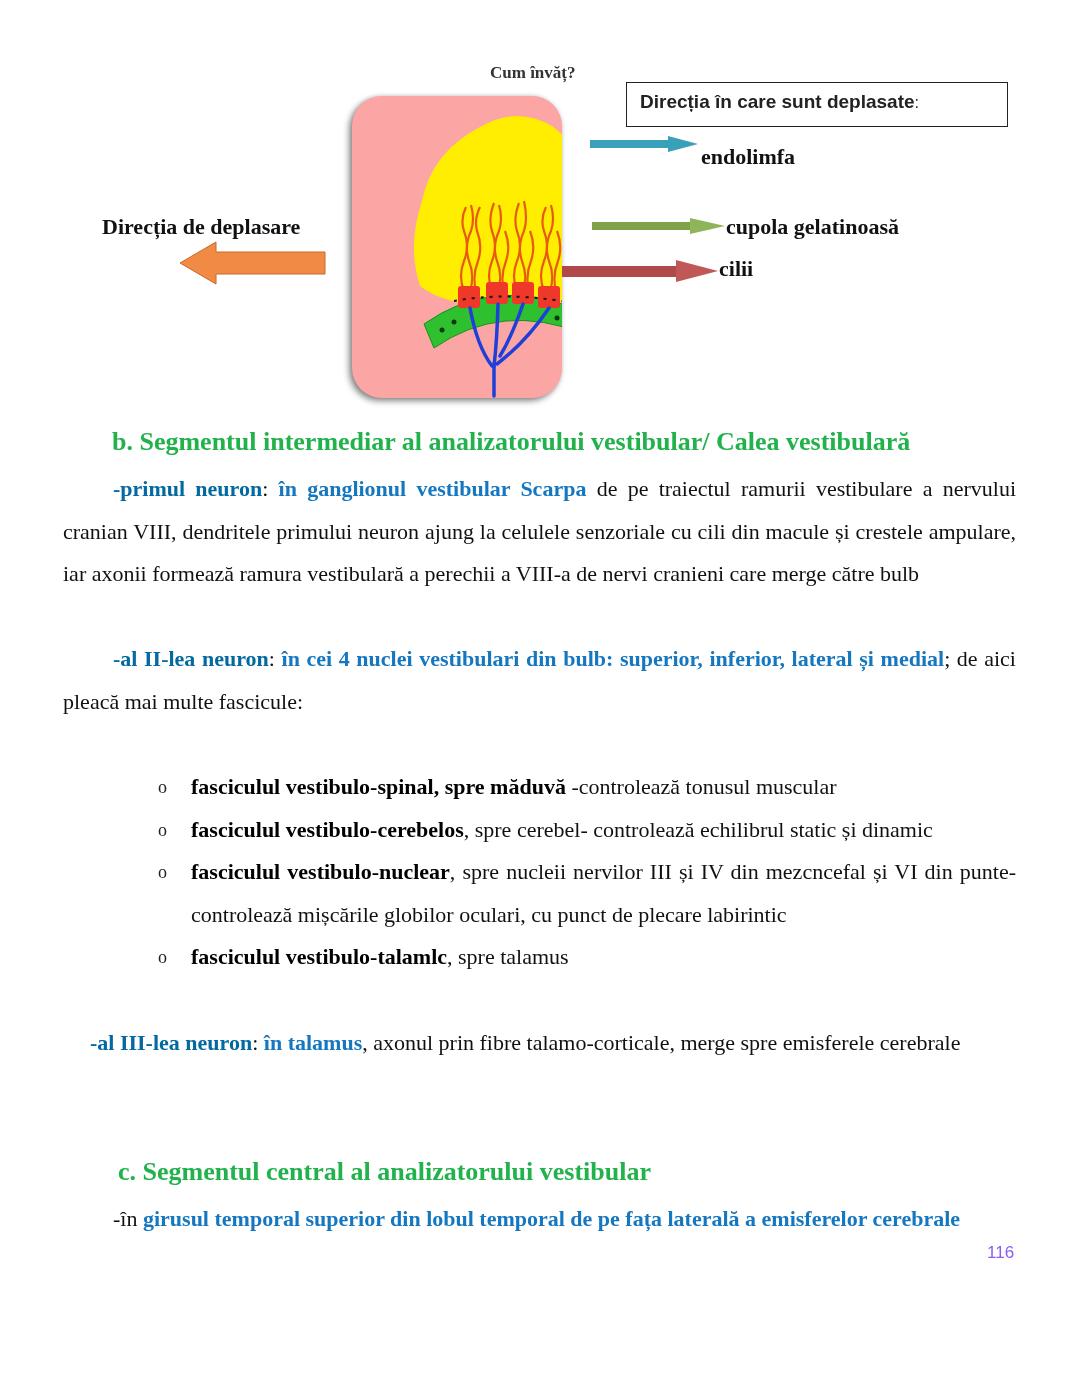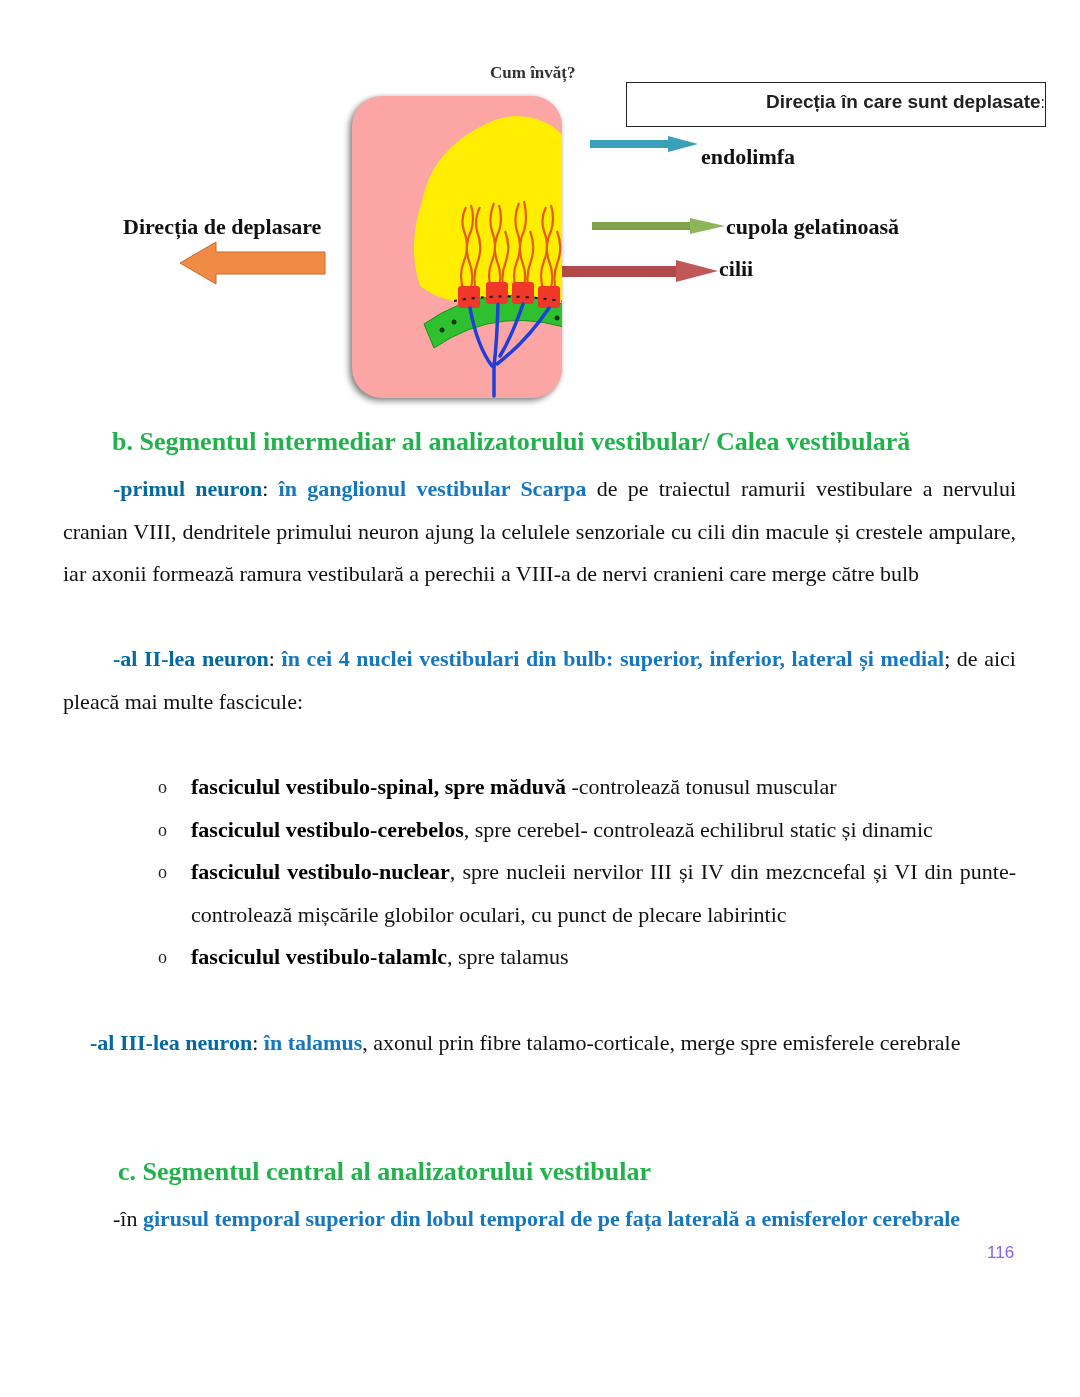--- a/index.html
+++ b/index.html
@@ -1,33 +1,33 @@
 <!DOCTYPE html>
 <html><head>
 <meta charset="utf-8">
 <style>
   html, body { margin: 0; padding: 0; background: #ffffff; }
   body { width: 1080px; height: 1397px; position: relative; overflow: hidden;
          font-family: "Liberation Serif", serif; color: #111; }
   .abs { position: absolute; }
 
   .caption { left: 490px; top: 63px; font-size: 17px; font-weight: bold; color: #333; }
-  .dir-box { left: 626px; top: 82px; width: 420px; height: 45px; border: 1.5px solid #222;
+  .dir-box { left: 626px; top: 82px; width: 382px; height: 45px; border: 1.5px solid #222;
              box-sizing: border-box; font-family: "Liberation Sans", sans-serif; font-size: 19px;
-             font-weight: bold; color: #222; padding: 8px 0 0 13px; text-align: right; }
+             font-weight: bold; color: #222; padding: 8px 0 0 13px; }
   .dir-box .colon { font-weight: normal; font-size: 16px; }
 
   .img-frame { left: 352px; top: 96px; width: 210px; height: 302px; border-radius: 30px;
                background: #fca5a5; box-shadow: -3px 3px 6px rgba(0,0,0,0.45), 0 0 4px rgba(0,0,0,0.15); overflow: hidden; }
 
   .lbl { font-size: 22px; font-weight: bold; color: #111; }
   .lbl-endolimfa { left: 701px; top: 144px; }
   .lbl-cupola { left: 726px; top: 214px; }
   .lbl-cilii { left: 719px; top: 256px; }
-  .lbl-dirdep { left: 123px; top: 214px; text-align: center; }
+  .lbl-dirdep { left: 102px; top: 214px; text-align: center; }
 
   .heading { font-size: 26px; font-weight: bold; color: #22b24c; }
   .h-b { left: 112px; top: 427px; }
   .h-c { left: 118px; top: 1157px; }
 
   .para { left: 63px; width: 953px; font-size: 22px; line-height: 42.6px; text-align: justify; }
   .indent { text-indent: 50px; }
   .blue { color: #1577c0; font-weight: bold; }
   .cyan { color: #000000; font-weight: bold; }
   .blk { font-weight: bold; color: #0369a1; }

